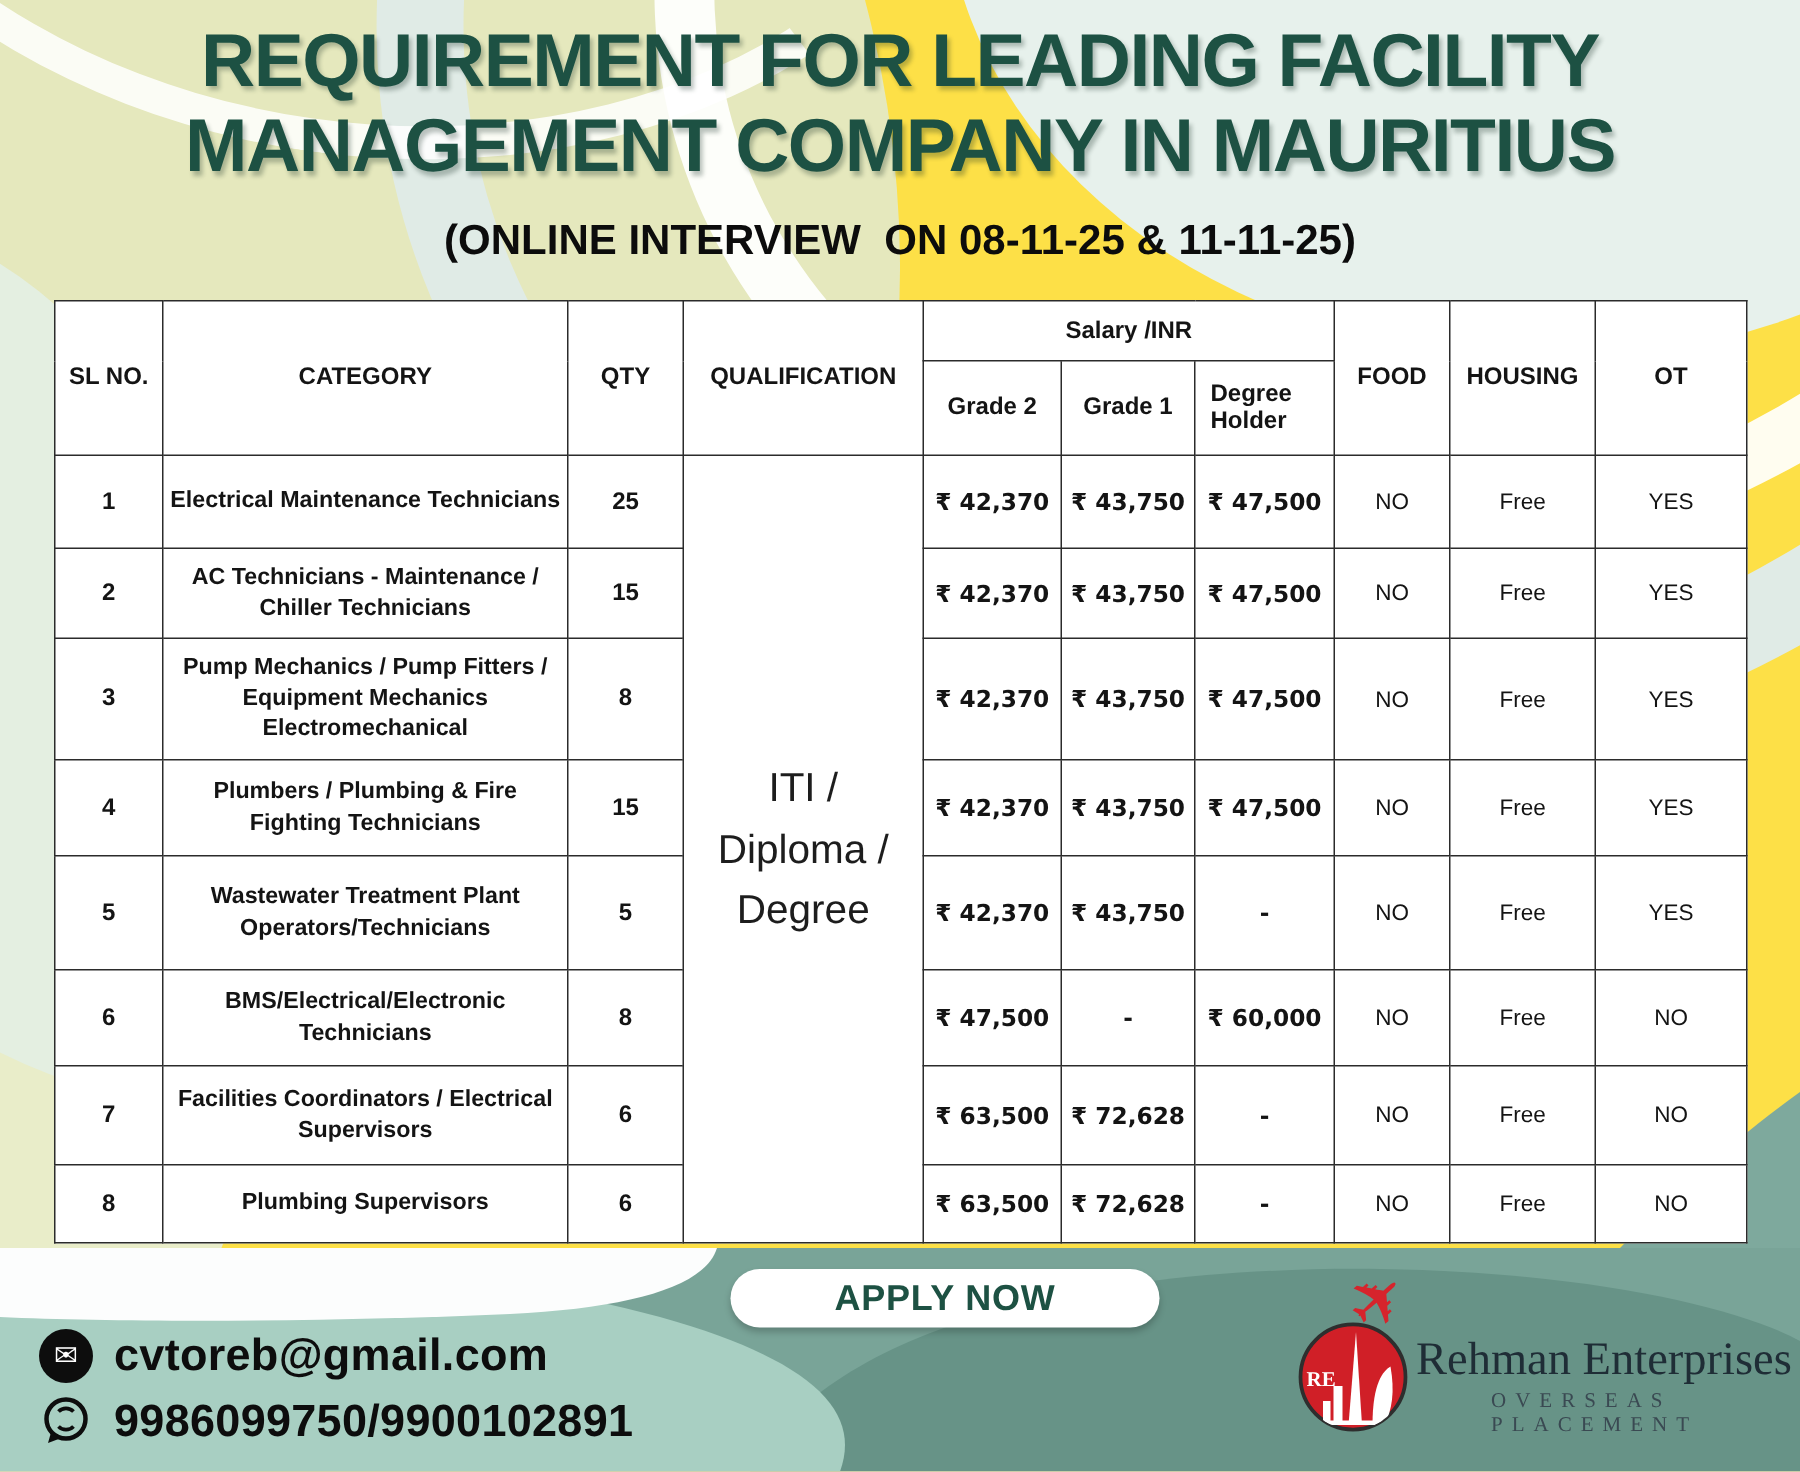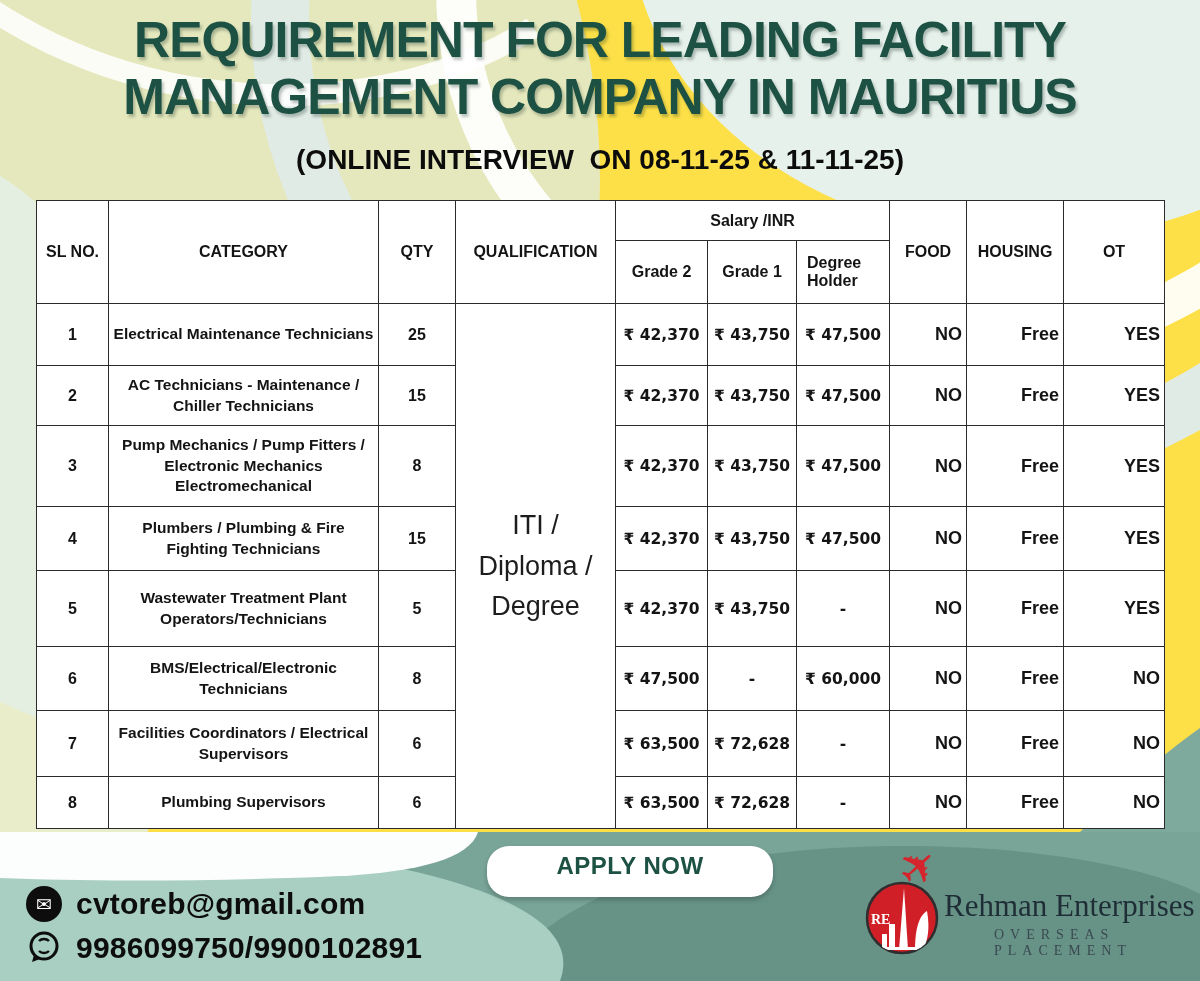--- a/index.html
+++ b/index.html
@@ -36,31 +36,31 @@
   table{border-collapse:collapse;table-layout:fixed;width:1128px;background:#ffffff;}
   th,td{border:1px solid #2b2b2b;text-align:center;vertical-align:middle;
         padding:2px 4px;background:#ffffff;color:#141414;overflow:hidden;}
   th{font-size:16px;font-weight:700;}
   .h1{height:40px;}
   .h2{height:63px;}
   .th-degree{text-align:left;padding-left:10px;margin-left:16px;}
   .c-sl,.c-qty{font-size:16px;font-weight:700;}
   .c-cat{font-size:15.5px;font-weight:700;line-height:1.35;}
   .c-sal{font-size:15.5px;font-weight:700;font-family:"DejaVu Sans","Liberation Sans",sans-serif;}
-  .c-flag{font-size:18px;font-weight:700;text-align:right;}
+  .c-flag{font-size:15px;font-weight:400;}
   .c-qual{font-size:27px;font-weight:400;line-height:1.5;color:#1d1d1d;
           font-family:"Liberation Sans",sans-serif;}
   .r1{height:62px;}.r2{height:60px;}.r3{height:81px;}.r4{height:64px;}
   .r5{height:76px;}.r6{height:64px;}.r7{height:66px;}.r8{height:52px;}
 
   
   .band{position:absolute;z-index:1;left:0;top:832px;width:1200px;height:149px;}
   .wedge{position:absolute;z-index:1;left:0;top:728px;width:1200px;height:104px;pointer-events:none;}
 
-  .apply-pill{position:absolute;z-index:3;left:487px;top:846px;width:286px;height:51px;
+  .apply-pill{position:absolute;z-index:3;left:487px;top:846px;width:286px;height:39px;
           background:#ffffff;border-radius:22px;box-shadow:0 3px 5px rgba(0,0,0,.22);
           text-align:center;line-height:40px;font-size:24px;font-weight:800;
           letter-spacing:.5px;color:#1d5143;cursor:pointer;}
 
   
   .contact-row{position:absolute;z-index:3;display:flex;align-items:center;gap:14px;}
   .contact-email{left:26px;top:886px;}
   .contact-phone{left:26px;top:929px;align-items:flex-end;}
   .icon-circle{width:36px;height:36px;border-radius:50%;background:#0d0d0d;color:#ffffff;
           display:flex;align-items:center;justify-content:center;font-size:19px;flex:0 0 auto;}
@@ -152,21 +152,21 @@
         <td class="c-qty">15</td>
         <td class="c-sal">₹ 42,370</td>
         <td class="c-sal">₹ 43,750</td>
         <td class="c-sal">₹ 47,500</td>
         <td class="c-flag">NO</td>
         <td class="c-flag">Free</td>
         <td class="c-flag">YES</td>
       </tr>
       <tr class="r3">
         <td class="c-sl">3</td>
-        <td class="c-cat">Pump Mechanics / Pump Fitters / Electronic Mechanics Electromechanical</td>
+        <td class="c-cat">Pump Mechanics / Pump Fitters / Equipment Mechanics Electromechanical</td>
         <td class="c-qty">8</td>
         <td class="c-sal">₹ 42,370</td>
         <td class="c-sal">₹ 43,750</td>
         <td class="c-sal">₹ 47,500</td>
         <td class="c-flag">NO</td>
         <td class="c-flag">Free</td>
         <td class="c-flag">YES</td>
       </tr>
       <tr class="r4">
         <td class="c-sl">4</td>

